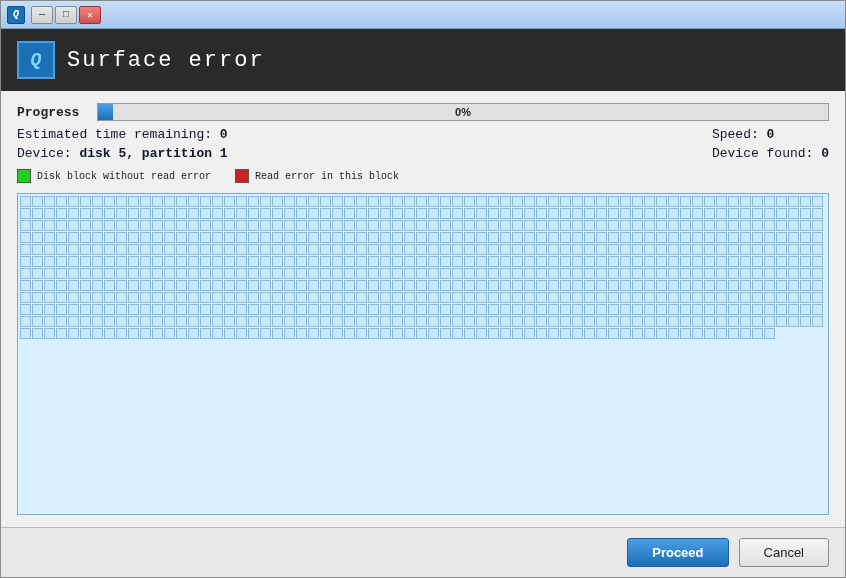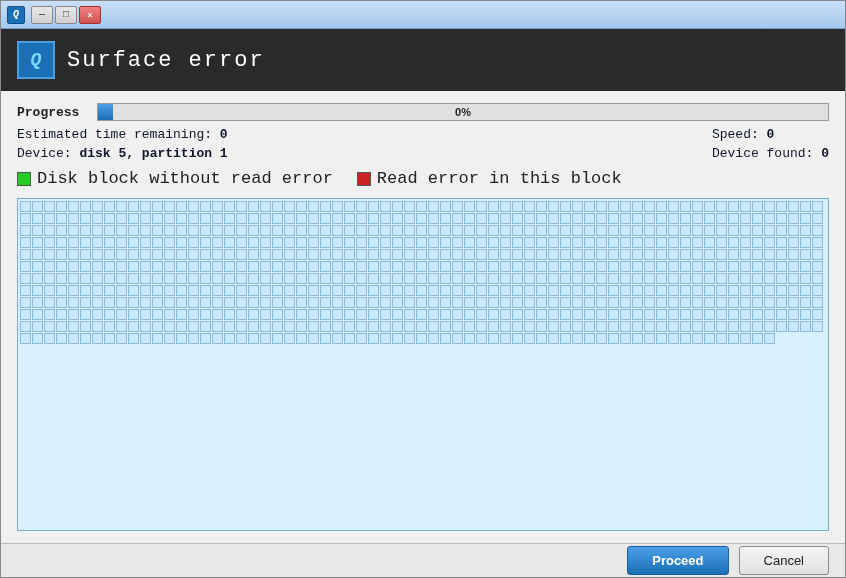--- a/index.html
+++ b/index.html
@@ -184,21 +184,21 @@
       align-items: center;
       gap: 24px;
       margin-bottom: 4px;
     }
 
     .legend-item {
       display: flex;
       align-items: center;
       gap: 6px;
       font-family: 'Courier New', monospace;
-      font-size: 17px;
+      font-size: 10px;
       color: #222;
     }
 
     .legend-square {
       width: 14px;
       height: 14px;
       border: 1px solid #555;
     }
 
     .legend-square.green { background: #22cc22; }
@@ -221,21 +221,21 @@
 
     .block {
       width: 11px;
       height: 11px;
       background: #c8e8ff;
       border: 1px solid #88bbdd;
       flex-shrink: 0;
     }
 
     .footer {
-      height: 34px;
+      height: 50px;
       background: #e8e8e8;
       border-top: 1px solid #bbb;
       display: flex;
       align-items: center;
       justify-content: flex-end;
       padding: 0 16px;
       gap: 10px;
       flex-shrink: 0;
     }
 

